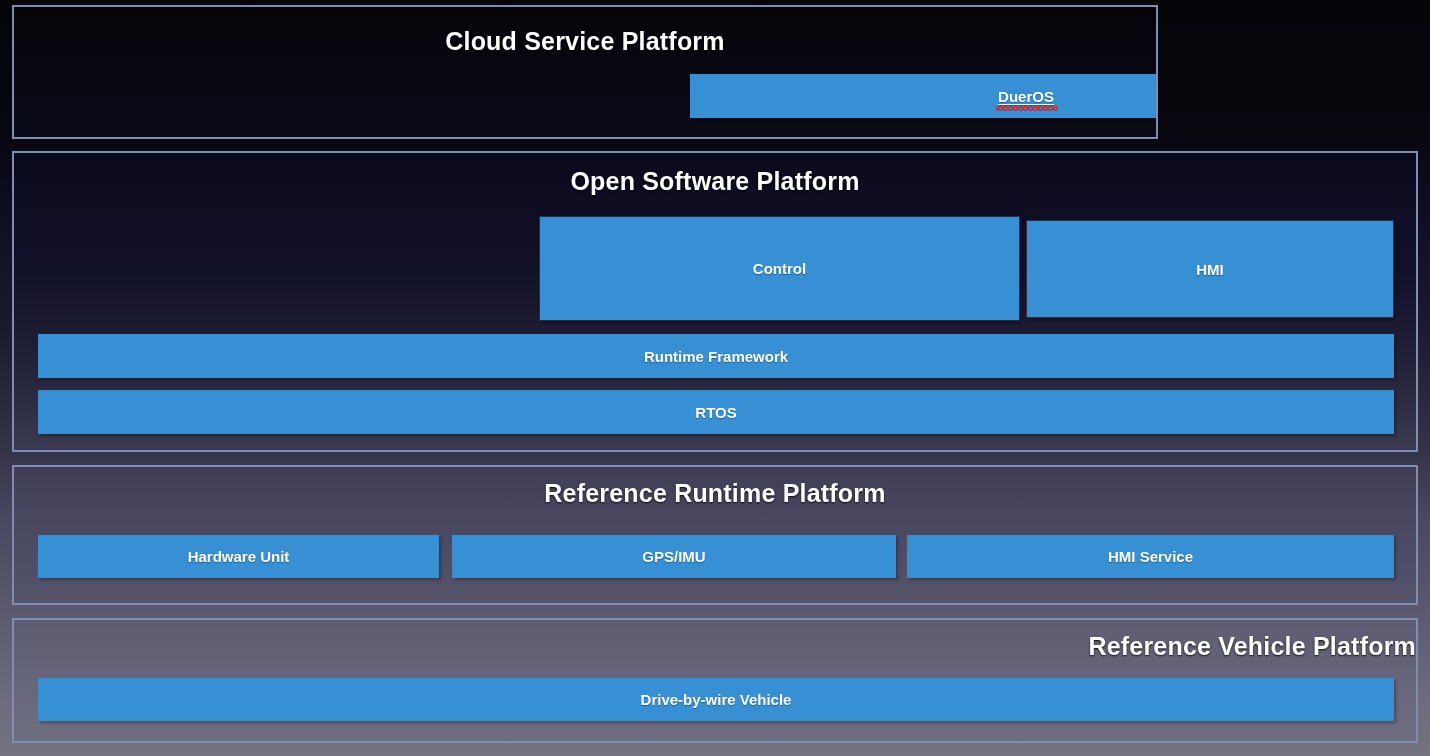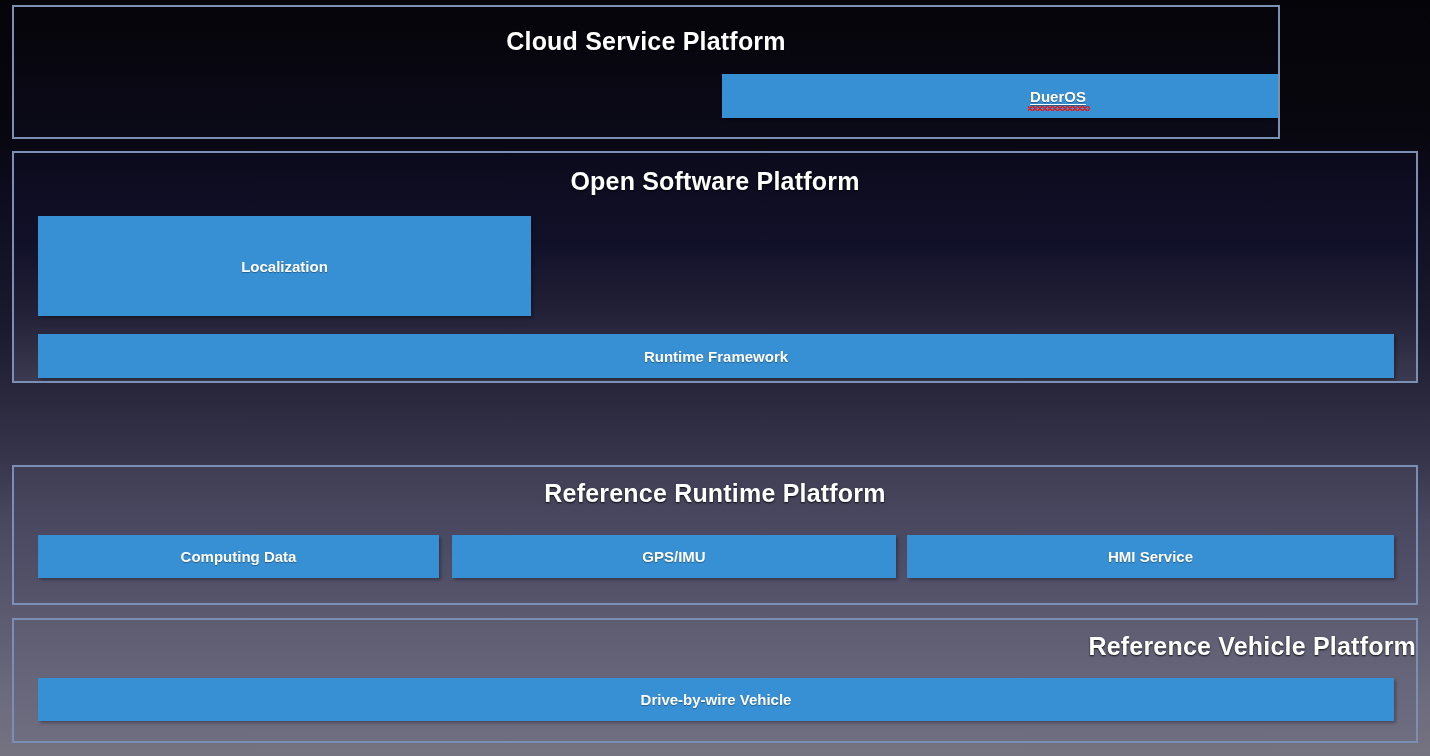--- a/index.html
+++ b/index.html
@@ -79,30 +79,30 @@
     height: 5px;
     background-image:
       linear-gradient(135deg, transparent 40%, #e02020 40%, #e02020 60%, transparent 60%),
       linear-gradient(45deg, transparent 40%, #e02020 40%, #e02020 60%, transparent 60%);
     background-size: 5px 5px;
     background-repeat: repeat-x;
   }
 
   
   #panel-cloud {
-    left: 12px; top: 5px; width: 1268px; height: 134px;
+    left: 12px; top: 5px; width: 1146px; height: 134px;
     background: linear-gradient(180deg, #050409 0%, #090813 60%, #0b0a18 100%);
   }
   #panel-cloud .panel-title { top: 20px; }
   #box-data-platform { left: 24px; top: 67px; width: 674px; height: 44px; }
-  #box-dueros       { left: 708px; top: 67px; width: 672px; height: 44px; }
+  #box-dueros       { left: 676px; top: 67px; width: 672px; height: 44px; }
 
   
   #panel-software {
-    left: 12px; top: 151px; width: 1406px; height: 232px;
+    left: 12px; top: 151px; width: 1406px; height: 301px;
     background: linear-gradient(180deg, #0b0a1c 0%, #12112a 40%, #232238 72%, #3b3a50 100%);
   }
   #panel-software .panel-title { top: 14px; }
   #box-localization     { left: 24px; top: 63px; width: 493px; height: 100px; }
   #box-control          { left: 525px; top: 63px; width: 481px; height: 105px; }
   #box-hmi             { left: 1012px; top: 67px; width: 368px; height: 98px; }
   #box-runtime-framework { left: 24px; top: 181px; width: 1356px; height: 44px; }
   #box-rtos             { left: 24px; top: 237px; width: 1356px; height: 44px; }
 
   
@@ -131,33 +131,34 @@
 
 
   <div class="box" id="box-dueros">
     <span class="misspelled">DuerOS</span>
   </div>
 </div>
 
 <div class="panel" id="panel-software">
   <div class="panel-title">Open Software Platform</div>
 
-  <div class="box" id="box-localization">Localization</div>
 
+  <div class="box bordered" id="box-control">Control</div>
 
+  <div class="box bordered" id="box-hmi">HMI</div>
 
   <div class="box" id="box-runtime-framework">Runtime Framework</div>
 
   <div class="box" id="box-rtos">RTOS</div>
 </div>
 
 <div class="panel" id="panel-hardware">
   <div class="panel-title">Reference Runtime Platform</div>
 
-  <div class="box" id="box-computing-unit">Computing Data</div>
+  <div class="box" id="box-computing-unit">Hardware Unit</div>
 
   <div class="box" id="box-gps-imu">GPS/IMU</div>
 
   <div class="box" id="box-hmi-device">HMI Service</div>
 </div>
 
 <div class="panel" id="panel-vehicle">
   <div class="panel-title">Reference Vehicle Platform</div>
 
   <div class="box" id="box-drive-by-wire">Drive-by-wire Vehicle</div>

